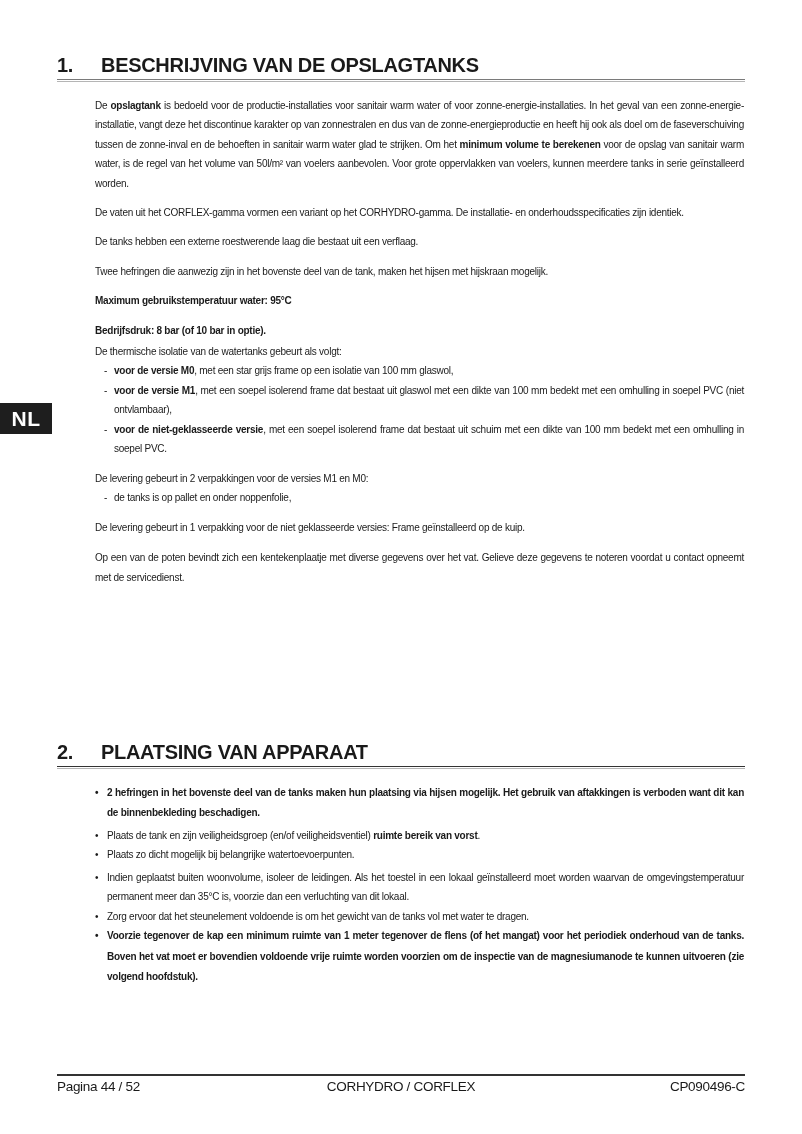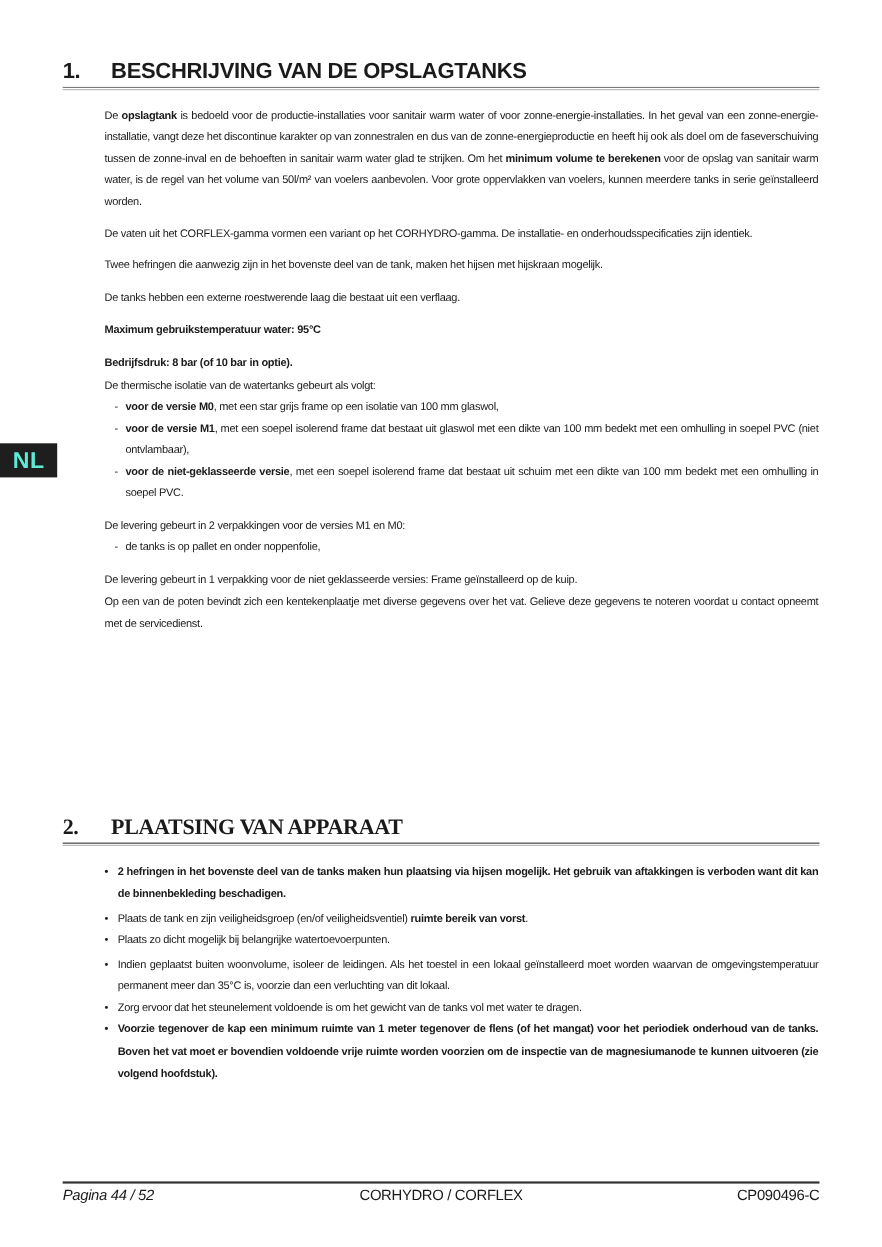--- a/index.html
+++ b/index.html
@@ -19,27 +19,27 @@
           letter-spacing: -0.25px; }
   .p { margin: 0; text-align: justify; }
   .p.nojust { text-align: left; }
   .b { font-weight: bold; }
   .dash { padding-left: 10px; text-indent: -10px; margin-left: 9px; }
   .dash::before { content: "-"; display: inline-block; width: 10px; text-indent: 0; }
   .bul { position: relative; padding-left: 12px; text-align: justify; }
   .bul .dot { position: absolute; left: 0; top: 0; }
 
   .nl-badge { position: absolute; left: 0; top: 403px; width: 52px; height: 31px;
-              background: #1e1e1e; color: #5eead4; font-weight: bold; font-size: 21px;
+              background: #1e1e1e; color: #ffffff; font-weight: bold; font-size: 21px;
               line-height: 31px; text-align: center; letter-spacing: 0.5px; }
 
   .footer-rule { position: absolute; left: 57px; top: 1074px; width: 688px; border-top: 2px solid #333; }
   .footer { position: absolute; left: 57px; top: 1079px; width: 688px; font-size: 13.5px;
             line-height: 16px; letter-spacing: -0.3px; color: #1a1a1a; }
-  .footer .l { position: absolute; left: 0; font-style: italic; }
+  .footer .l { position: absolute; left: 0; }
   .footer .c { position: absolute; left: 0; width: 100%; text-align: center; }
   .footer .r { position: absolute; right: 0; }
 </style>
 </head>
 <body>
 
 <div class="page">
 
   <div class="heading" style="top:53px;">
     <div class="htext">
@@ -47,37 +47,37 @@
     </div>
     <div class="rule-double"></div>
     <div class="rule-double2"></div>
   </div>
 
   <div class="body" style="top:96px;">
     <p class="p">
       <span>De </span><span class="b">opslagtank</span><span>  is bedoeld voor de productie-installaties voor sanitair warm water of voor zonne-energie-installaties. In het geval van een zonne-energie-installatie, vangt deze het discontinue karakter op van zonnestralen en dus van de zonne-energieproductie en heeft hij ook als doel om de faseverschuiving tussen de zonne-inval en de behoeften in sanitair warm water glad te strijken. Om het  </span><span class="b">minimum volume te berekenen</span><span> voor de opslag van sanitair warm water, is de regel van het volume van 50l/m² van voelers aanbevolen. Voor grote oppervlakken van voelers, kunnen meerdere tanks in serie geïnstalleerd worden.</span>
     </p>
     <p class="p" style="margin-top:10px;">De vaten uit het CORFLEX-gamma vormen een variant op het CORHYDRO-gamma. De installatie- en onderhoudsspecificaties zijn identiek.</p>
+    <p class="p" style="margin-top:10px;">De tanks hebben een externe roestwerende laag die bestaat uit een verflaag.</p>
     <p class="p" style="margin-top:10px;">Twee hefringen die aanwezig zijn in het bovenste deel van de tank, maken het hijsen met hijskraan mogelijk.</p>
-    <p class="p" style="margin-top:10px;">De tanks hebben een externe roestwerende laag die bestaat uit een verflaag.</p>
     <p class="p b" style="margin-top:10px;">Maximum gebruikstemperatuur water: 95°C</p>
     <p class="p b" style="margin-top:10px;">Bedrijfsdruk: 8 bar (of 10 bar in optie).</p>
     <p class="p nojust" style="margin-top:2px;">De thermische isolatie van de watertanks gebeurt als volgt:</p>
     <div class="dash p"><span class="b">voor de versie M0</span><span>, met een star grijs frame op een isolatie van 100 mm glaswol,</span></div>
     <div class="dash p"><span class="b">voor de versie M1</span><span>, met een soepel isolerend frame dat bestaat uit glaswol met een dikte van 100 mm bedekt met een omhulling in soepel PVC (niet ontvlambaar),</span></div>
     <div class="dash p"><span class="b">voor de niet-geklasseerde versie</span><span>, met een soepel isolerend frame dat bestaat uit schuim met een dikte van 100 mm bedekt met een omhulling in soepel PVC.</span></div>
     <p class="p nojust" style="margin-top:10px;">De levering gebeurt in  2  verpakkingen voor de versies M1 en M0:</p>
     <div class="dash p">de tanks is op pallet en onder noppenfolie,</div>
     <p class="p" style="margin-top:10px; line-height:21px;">De levering gebeurt in  1 verpakking voor de niet geklasseerde versies: Frame geïnstalleerd op de kuip.</p>
-    <p class="p" style="">Op een van de poten bevindt zich een kentekenplaatje met diverse gegevens over het vat. Gelieve deze gegevens te noteren voordat u contact opneemt met de servicedienst.</p>
+    <p class="p" style="margin-top:10px;">Op een van de poten bevindt zich een kentekenplaatje met diverse gegevens over het vat. Gelieve deze gegevens te noteren voordat u contact opneemt met de servicedienst.</p>
   </div>
 
   <div class="nl-badge">NL</div>
 
-  <div class="heading" style="top:740px;font-family:Liberation Serif, serif;">
+  <div class="heading" style="top:740px;">
     <div class="htext">
       <span class="num">2.</span><span>PLAATSING VAN APPARAAT</span>
     </div>
     <div class="rule-double rule-dark"></div>
     <div class="rule-double2"></div>
   </div>
 
   <div class="body" style="top:783px; left:95px;">
     <div class="bul b" style="line-height:20px;">
       <span class="dot">•</span><span>2 hefringen in het bovenste deel van de tanks maken hun plaatsing via hijsen mogelijk. Het gebruik van aftakkingen is verboden want dit kan de binnenbekleding beschadigen.</span>

